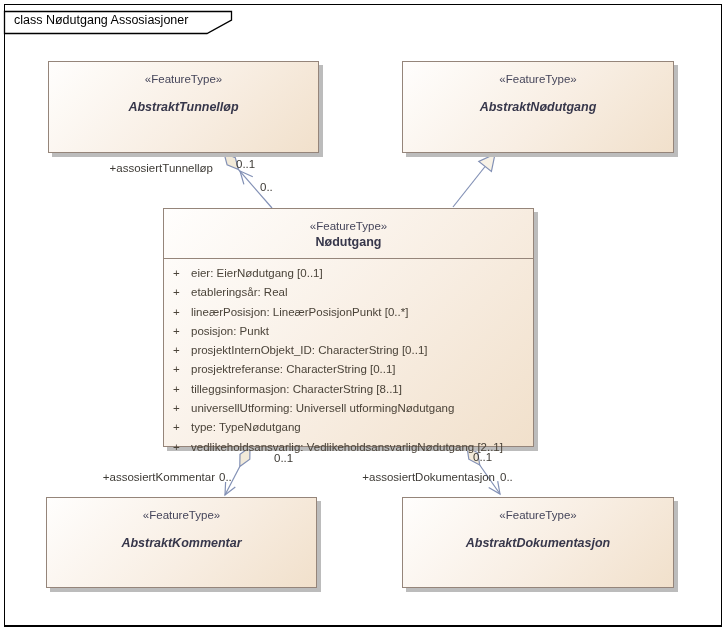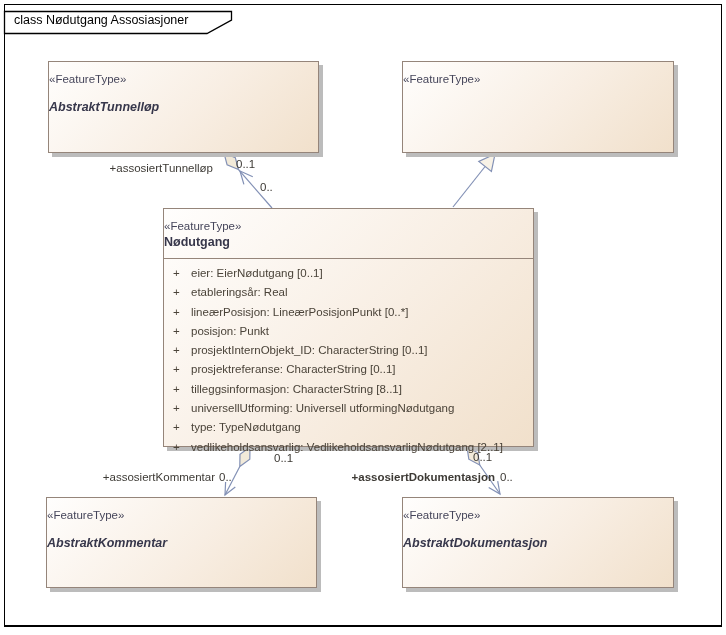--- a/index.html
+++ b/index.html
@@ -19,21 +19,21 @@
     font-size:12.5px;font-weight:normal;color:#000;white-space:nowrap;
   }
   
   .uml-class{
     position:absolute;
     border:1px solid #95857a;
     background:linear-gradient(135deg,#fffefd 0%,#f8eee3 55%,#f1e0cb 100%);
     box-shadow:4px 4px 0 #bcbcbc;
     box-sizing:border-box;
   }
-  .class-head{padding-top:9px;text-align:left;line-height:16px;}
+  .class-head{padding-top:9px;text-align:center;line-height:16px;}
   .stereotype{font-size:11.5px;color:#45455a;}
   .class-name{font-size:12.5px;font-weight:bold;color:#37374b;}
   .class-name.abstract{font-style:italic;margin-top:12px;}
   .divider{border-top:1px solid #95857a;margin-top:8px;}
   .attrs{padding-top:5px;}
   .attr-row{
     height:19.3px;line-height:19.3px;white-space:nowrap;
     font-size:11.5px;color:#4a4339;
   }
   .attr-vis{display:inline-block;width:18px;padding-left:9px;}
@@ -80,34 +80,35 @@
 </svg>
 
 <div class="conn-label" style="right:513px;top:162px;text-align:right;">+assosiertTunnelløp</div>
 <div class="conn-label" style="left:236px;top:158px;">0..1</div>
 <div class="conn-label" style="left:260px;top:181px;">0..</div>
 
 <div class="conn-label" style="right:511px;top:471px;margin-left:13px;">+assosiertKommentar</div>
 <div class="conn-label" style="left:219px;top:471px;">0..</div>
 <div class="conn-label" style="left:274px;top:452px;">0..1</div>
 
-<div class="conn-label" style="right:231px;top:471px;font-weight:bold;">+assosiertDokumentasjon</div>
+<div class="conn-label" style="right:231px;top:471px;">+assosiertDokumentasjon</div>
 <div class="conn-label" style="left:500px;top:471px;">0..</div>
 <div class="conn-label" style="left:473px;top:451px;">0..1</div>
 
 <div class="uml-class" style="left:48px;top:61px;width:271px;height:92px;">
   <div class="class-head">
     <div class="stereotype">«FeatureType»</div>
     <div class="class-name abstract">AbstraktTunnelløp</div>
   </div>
 </div>
 
 <div class="uml-class" style="left:402px;top:61px;width:272px;height:92px;">
   <div class="class-head">
     <div class="stereotype">«FeatureType»</div>
+    <div class="class-name abstract">AbstraktNødutgang</div>
   </div>
 </div>
 
 <div class="uml-class" style="left:163px;top:208px;width:371px;height:239px;">
   <div class="class-head">
     <div class="stereotype">«FeatureType»</div>
     <div class="class-name">Nødutgang</div>
   </div>
   <div class="divider"></div>
   <div class="attrs">

